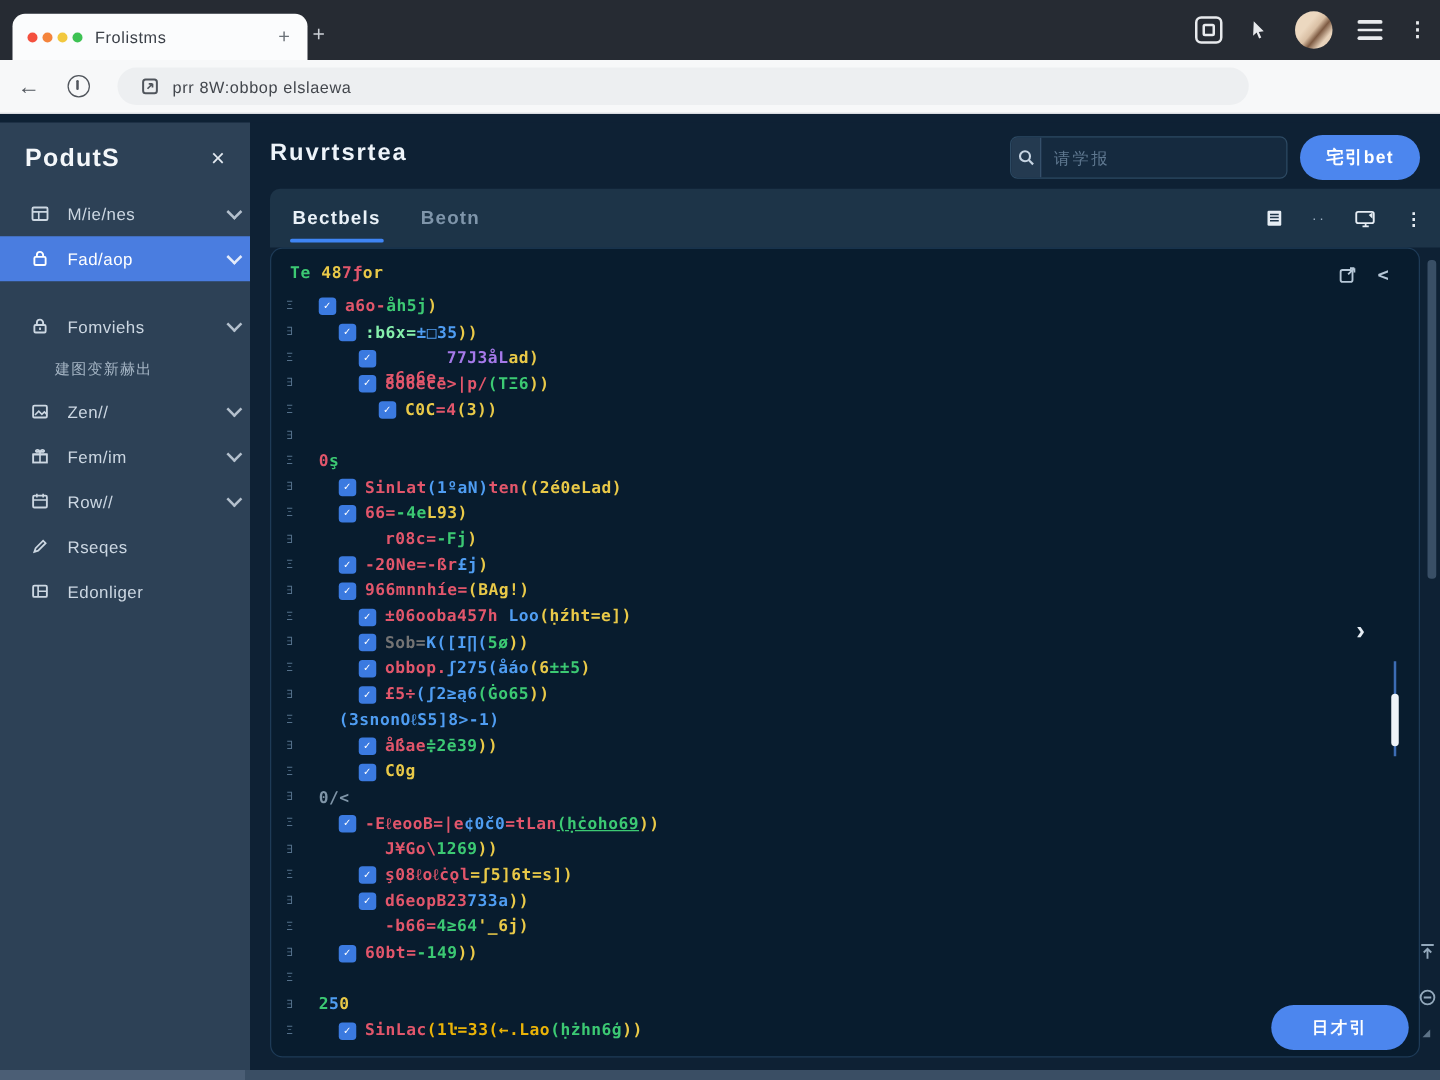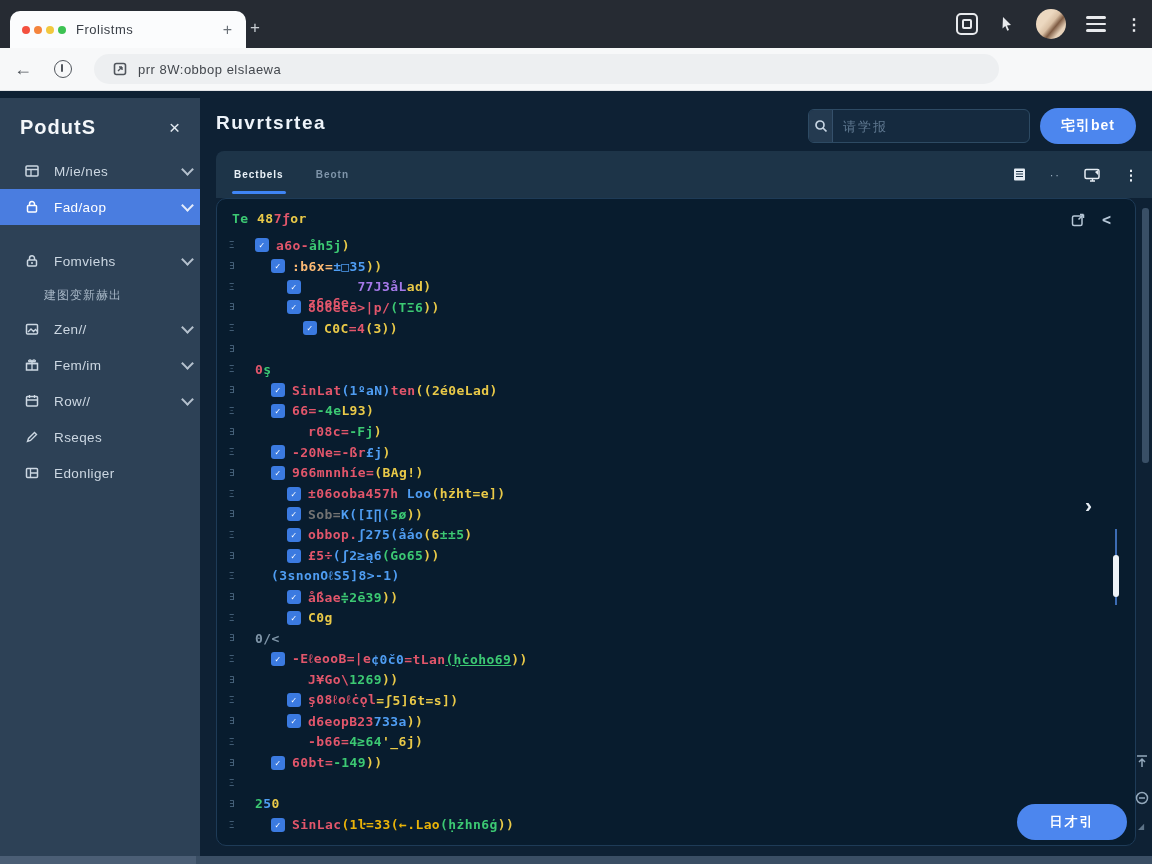--- a/index.html
+++ b/index.html
@@ -62,21 +62,21 @@
   .search-seg{width:56px;background:#243a50;border-right:1px solid #35506b;display:flex;align-items:center;justify-content:center;}
   .searchbox input{flex:1;background:transparent;border:none;outline:none;color:#c7d4e1;
                    font-size:13px;padding:0 10px;font-family:"Liberation Sans",sans-serif;}
   .searchbox input::placeholder{color:#5f7890;letter-spacing:2px;}
   .hdr-btn{position:absolute;left:840px;top:10px;width:96px;height:36px;background:#4c86ee;border:none;
            border-radius:18px;color:#fff;font-size:14px;font-weight:700;letter-spacing:1px;
            font-family:"Liberation Sans",sans-serif;}
 
   .tabband{position:absolute;left:16px;top:53px;width:936px;height:47px;background:#1d3448;border-radius:8px 0 0 0;}
   .tb-tabs{position:absolute;left:16px;top:0;height:47px;display:flex;gap:28px;}
-  .tb-tab{position:relative;display:flex;align-items:center;font-size:10px;font-weight:700;
+  .tb-tab{position:relative;display:flex;align-items:center;font-size:15px;font-weight:700;
           letter-spacing:1px;color:#7f95aa;padding:0 2px;}
   .tb-tab.act{color:#e9f1f8;}
   .tb-tab.act::after{content:"";position:absolute;left:0;right:0;bottom:4px;height:3.5px;background:#3f85f5;border-radius:2px;}
   .band-icons{position:absolute;right:14px;top:0;height:47px;display:flex;align-items:center;gap:22px;color:#cfd9e3;}
   .band-dots{font-size:11px;color:#9fb2c4;letter-spacing:2px;}
   .band-kebab{color:#e6edf4;font-size:14px;font-weight:700;}
 
   
   .editor{position:absolute;left:16px;top:100px;width:920px;height:648px;background:#081c2e;
           border:1px solid #1e3b57;border-radius:10px;box-sizing:border-box;overflow:hidden;}
@@ -286,21 +286,21 @@
         <div class="ed-label"><span style="color: rgb(60, 201, 115);">Te </span><span style="color: rgb(233, 201, 72);">48</span><span style="color: rgb(226, 86, 107);">7ƒ</span><span style="color: rgb(233, 201, 72);">or</span></div>
         <div class="ed-icons">
           <svg width="16" height="16" viewBox="0 0 16 16">
             <rect x="2.5" y="4" width="9.5" height="9.5" rx="1.5" fill="none" stroke="#b6c7d7" stroke-width="1.5"></rect>
             <path d="M8.5 7.5 L13.5 2.5 M13.5 2.5 h-3.5 M13.5 2.5 v3.5" fill="none" stroke="#b6c7d7" stroke-width="1.5"></path>
           </svg>
           <span class="collapse">&lt;</span>
         </div>
         <div class="code">
             <div class="cl"><span class="ln">Ξ</span><span class="ind" style="width: 8px;"></span><span class="cb">✓</span><span style="color: rgb(226, 86, 107);">a6o-</span><span style="color: rgb(60, 201, 115);">åh</span><span style="color: rgb(60, 201, 115);">5j</span><span style="color: rgb(233, 201, 72);">)</span></div>
-            <div class="cl"><span class="ln">∃</span><span class="ind" style="width: 24px;"></span><span class="cb">✓</span><span style="color: #fdba74;">:b6x=</span><span style="color: rgb(79, 157, 242);">±□35</span><span style="color: rgb(233, 201, 72);">))</span></div>
+            <div class="cl"><span class="ln">∃</span><span class="ind" style="width: 24px;"></span><span class="cb">✓</span><span style="color: #86efac;">:b6x=</span><span style="color: rgb(79, 157, 242);">±□35</span><span style="color: rgb(233, 201, 72);">))</span></div>
             <div class="cl"><span class="ln">Ξ</span><span class="ind" style="width: 40px;"></span><span class="cb">✓</span><span style="color: rgb(226, 86, 107); margin-top: 31px;">z6o6e-</span><span style="color: rgb(165, 121, 232);">77J3åL</span><span style="color: rgb(233, 201, 72);">ad)</span></div>
             <div class="cl"><span class="ln">∃</span><span class="ind" style="width: 40px;"></span><span class="cb">✓</span><span style="color: rgb(226, 86, 107);">8o6ece&gt;|p/</span><span style="color: rgb(60, 201, 115);">(TΞ6</span><span style="color: rgb(233, 201, 72);">))</span></div>
             <div class="cl"><span class="ln">Ξ</span><span class="ind" style="width: 56px;"></span><span class="cb">✓</span><span style="color: rgb(233, 201, 72);">C0C</span><span style="color: rgb(226, 86, 107);">=4</span><span style="color: rgb(233, 201, 72);">(3))</span></div>
             <div class="cl"><span class="ln">∃</span><span class="ind" style="width: 8px;"></span></div>
             <div class="cl"><span class="ln">Ξ</span><span class="ind" style="width: 8px;"></span><span style="color: rgb(226, 86, 107);">0</span><span style="color: rgb(60, 201, 115);">ş</span></div>
             <div class="cl"><span class="ln">∃</span><span class="ind" style="width: 24px;"></span><span class="cb">✓</span><span style="color: rgb(226, 86, 107);">SinLat</span><span style="color: rgb(79, 157, 242);">(1ºaN)</span><span style="color: rgb(226, 86, 107);">ten</span><span style="color: rgb(233, 201, 72);">((2é0eLad)</span></div>
             <div class="cl"><span class="ln">Ξ</span><span class="ind" style="width: 24px;"></span><span class="cb">✓</span><span style="color: rgb(226, 86, 107);">66=</span><span style="color: rgb(60, 201, 115);">-4e</span><span style="color: rgb(233, 201, 72);">L93)</span></div>
             <div class="cl"><span class="ln">∃</span><span class="ind" style="width: 61px;"></span><span style="color: rgb(226, 86, 107);">r08c=</span><span style="color: rgb(60, 201, 115);">-Fj</span><span style="color: rgb(233, 201, 72);">)</span></div>
             <div class="cl"><span class="ln">Ξ</span><span class="ind" style="width: 24px;"></span><span class="cb">✓</span><span style="color: rgb(226, 86, 107);">-20Ne=</span><span style="color: rgb(226, 86, 107);">-ßr</span><span style="color: rgb(79, 157, 242);">£j</span><span style="color: rgb(233, 201, 72);">)</span></div>
             <div class="cl"><span class="ln">∃</span><span class="ind" style="width: 24px;"></span><span class="cb">✓</span><span style="color: rgb(226, 86, 107);">966mnnhíe=</span><span style="color: rgb(233, 201, 72);">(BAg!)</span></div>

